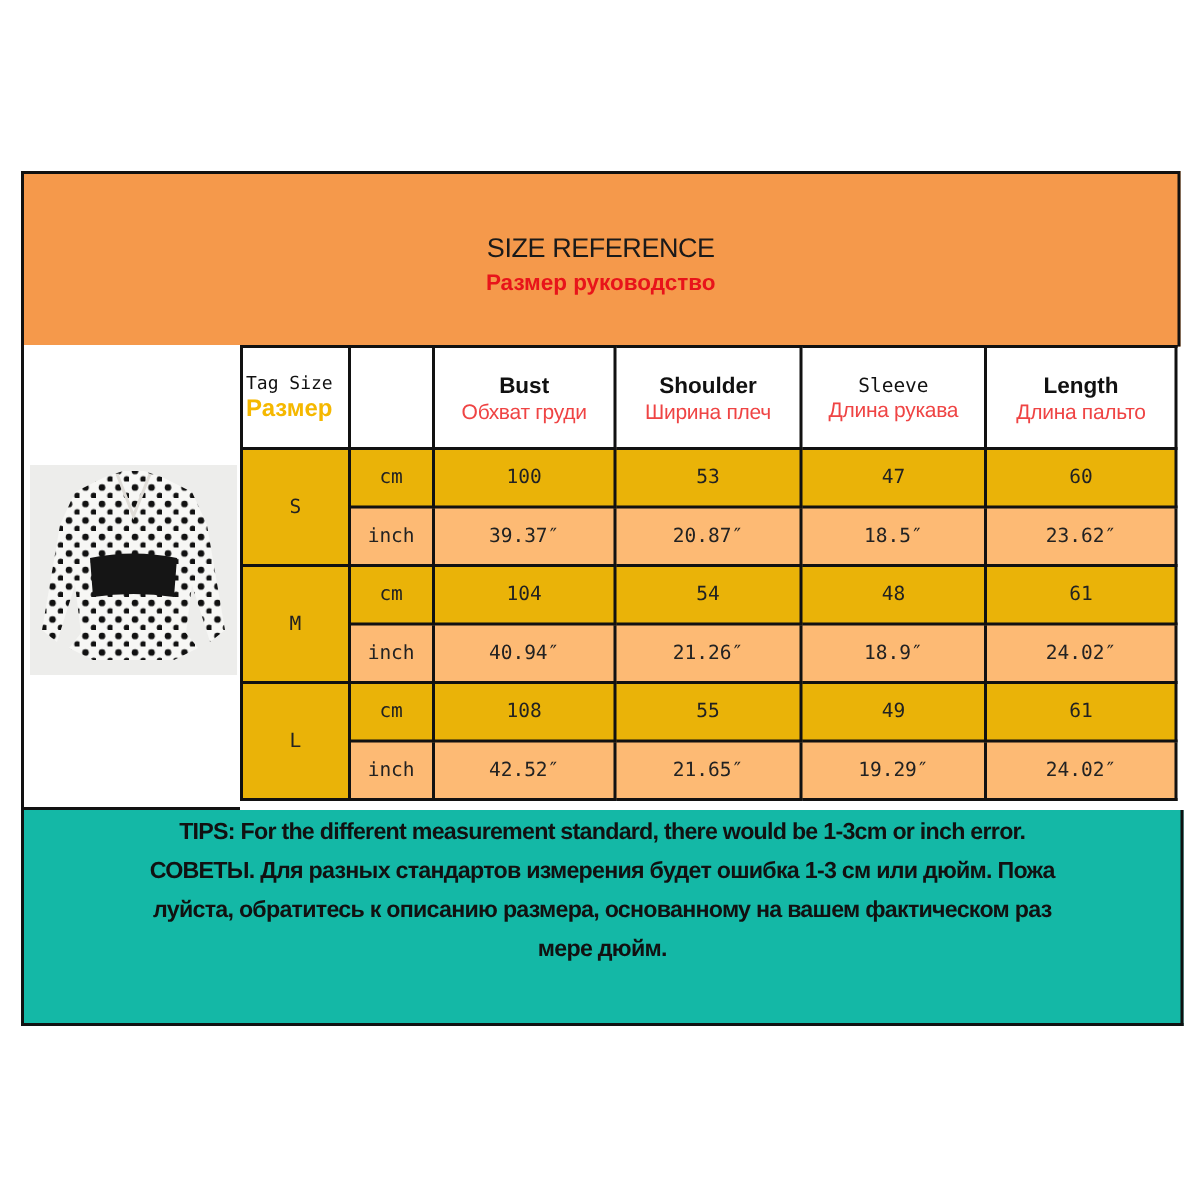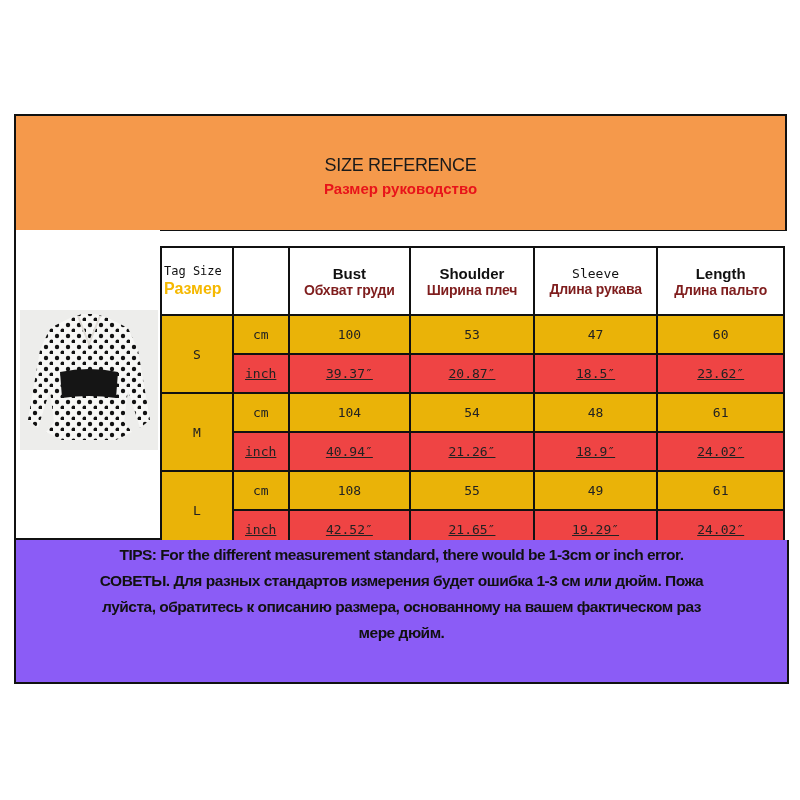--- a/index.html
+++ b/index.html
@@ -15,42 +15,42 @@
 
   .body-row { position: absolute; left: 0; top: 116px; width: 771px; height: 310px; }
   .photo-cell {
     position: absolute; left: 0; top: 0; width: 144px; height: 308px;
     border-left: 2px solid #111; border-bottom: 2px solid #111; background: #fff;
   }
   .photo {
     position: absolute; left: 4px; top: 80px; width: 138px; height: 140px; background: #ededeb;
   }
   table.sz {
-    position: absolute; left: 146px; top: 16px; border-collapse: collapse;
+    position: absolute; left: 146px; top: 0; border-collapse: collapse;
     table-layout: fixed;
     border-radius: 25px;
   }
   table.sz td {
     border: 2px solid #111; text-align: center; vertical-align: middle; padding: 0;
     font-family: "DejaVu Sans Mono", "Liberation Mono", monospace; font-size: 13px; color: #222;
   }
   .hdr td { height: 66px; }
   .hdr-en { font-family: "Liberation Sans", sans-serif; font-weight: bold; font-size: 15px; color: #111; display: block; }
   .hdr-en.mono { font-family: "DejaVu Sans Mono", monospace; font-weight: normal; font-size: 13px; }
-  .hdr-ru { font-family: "Liberation Sans", sans-serif; font-weight: bold; font-size: 14px; color: #7f1d1d; display: block; margin-top: 0; white-space: nowrap; letter-spacing: -0.2px; }
+  .hdr-ru { font-family: "Liberation Sans", sans-serif; font-weight: normal; font-size: 14px; color: #ef4444; display: block; margin-top: 0; white-space: nowrap; letter-spacing: -0.2px; }
   .tag-cell { text-align: left !important; padding-left: 2px !important; }
   .tag-en { font-family: "DejaVu Sans Mono", monospace; font-size: 12px; color: #111; display: block; }
   .tag-ru { font-family: "Liberation Sans", sans-serif; font-weight: bold; font-size: 16px; color: #f5b800; display: block; margin-top: 2px; }
   tr.cm td { height: 37px; background: #eab308; }
-  tr.inch td.val, tr.inch td.unit { height: 37px; background: #ef4444; text-decoration: underline; }
+  tr.inch td.val, tr.inch td.unit { height: 37px; background: #fdba74; }
   td.size { background: #fff; font-size: 13px; }
 
   .tips-box {
     position: absolute; left: 0; top: 426px; width: 767px; height: 140px;
-    background: #8b5cf6; border: 2px solid #111; border-top: none;
+    background: #14b8a6; border: 2px solid #111; border-top: none;
     text-align: center; padding: 2px 2px 0 2px; box-sizing: content-box;
   }
   .tips-line { font-family: "Liberation Sans", sans-serif; font-weight: bold; font-size: 15.5px; color: #111; line-height: 26px; letter-spacing: -0.5px; white-space: nowrap; }
 </style>
 </head>
 <body>
 
 <div class="sheet">
   <div class="title-box">
     <div class="title-en">SIZE REFERENCE</div>

